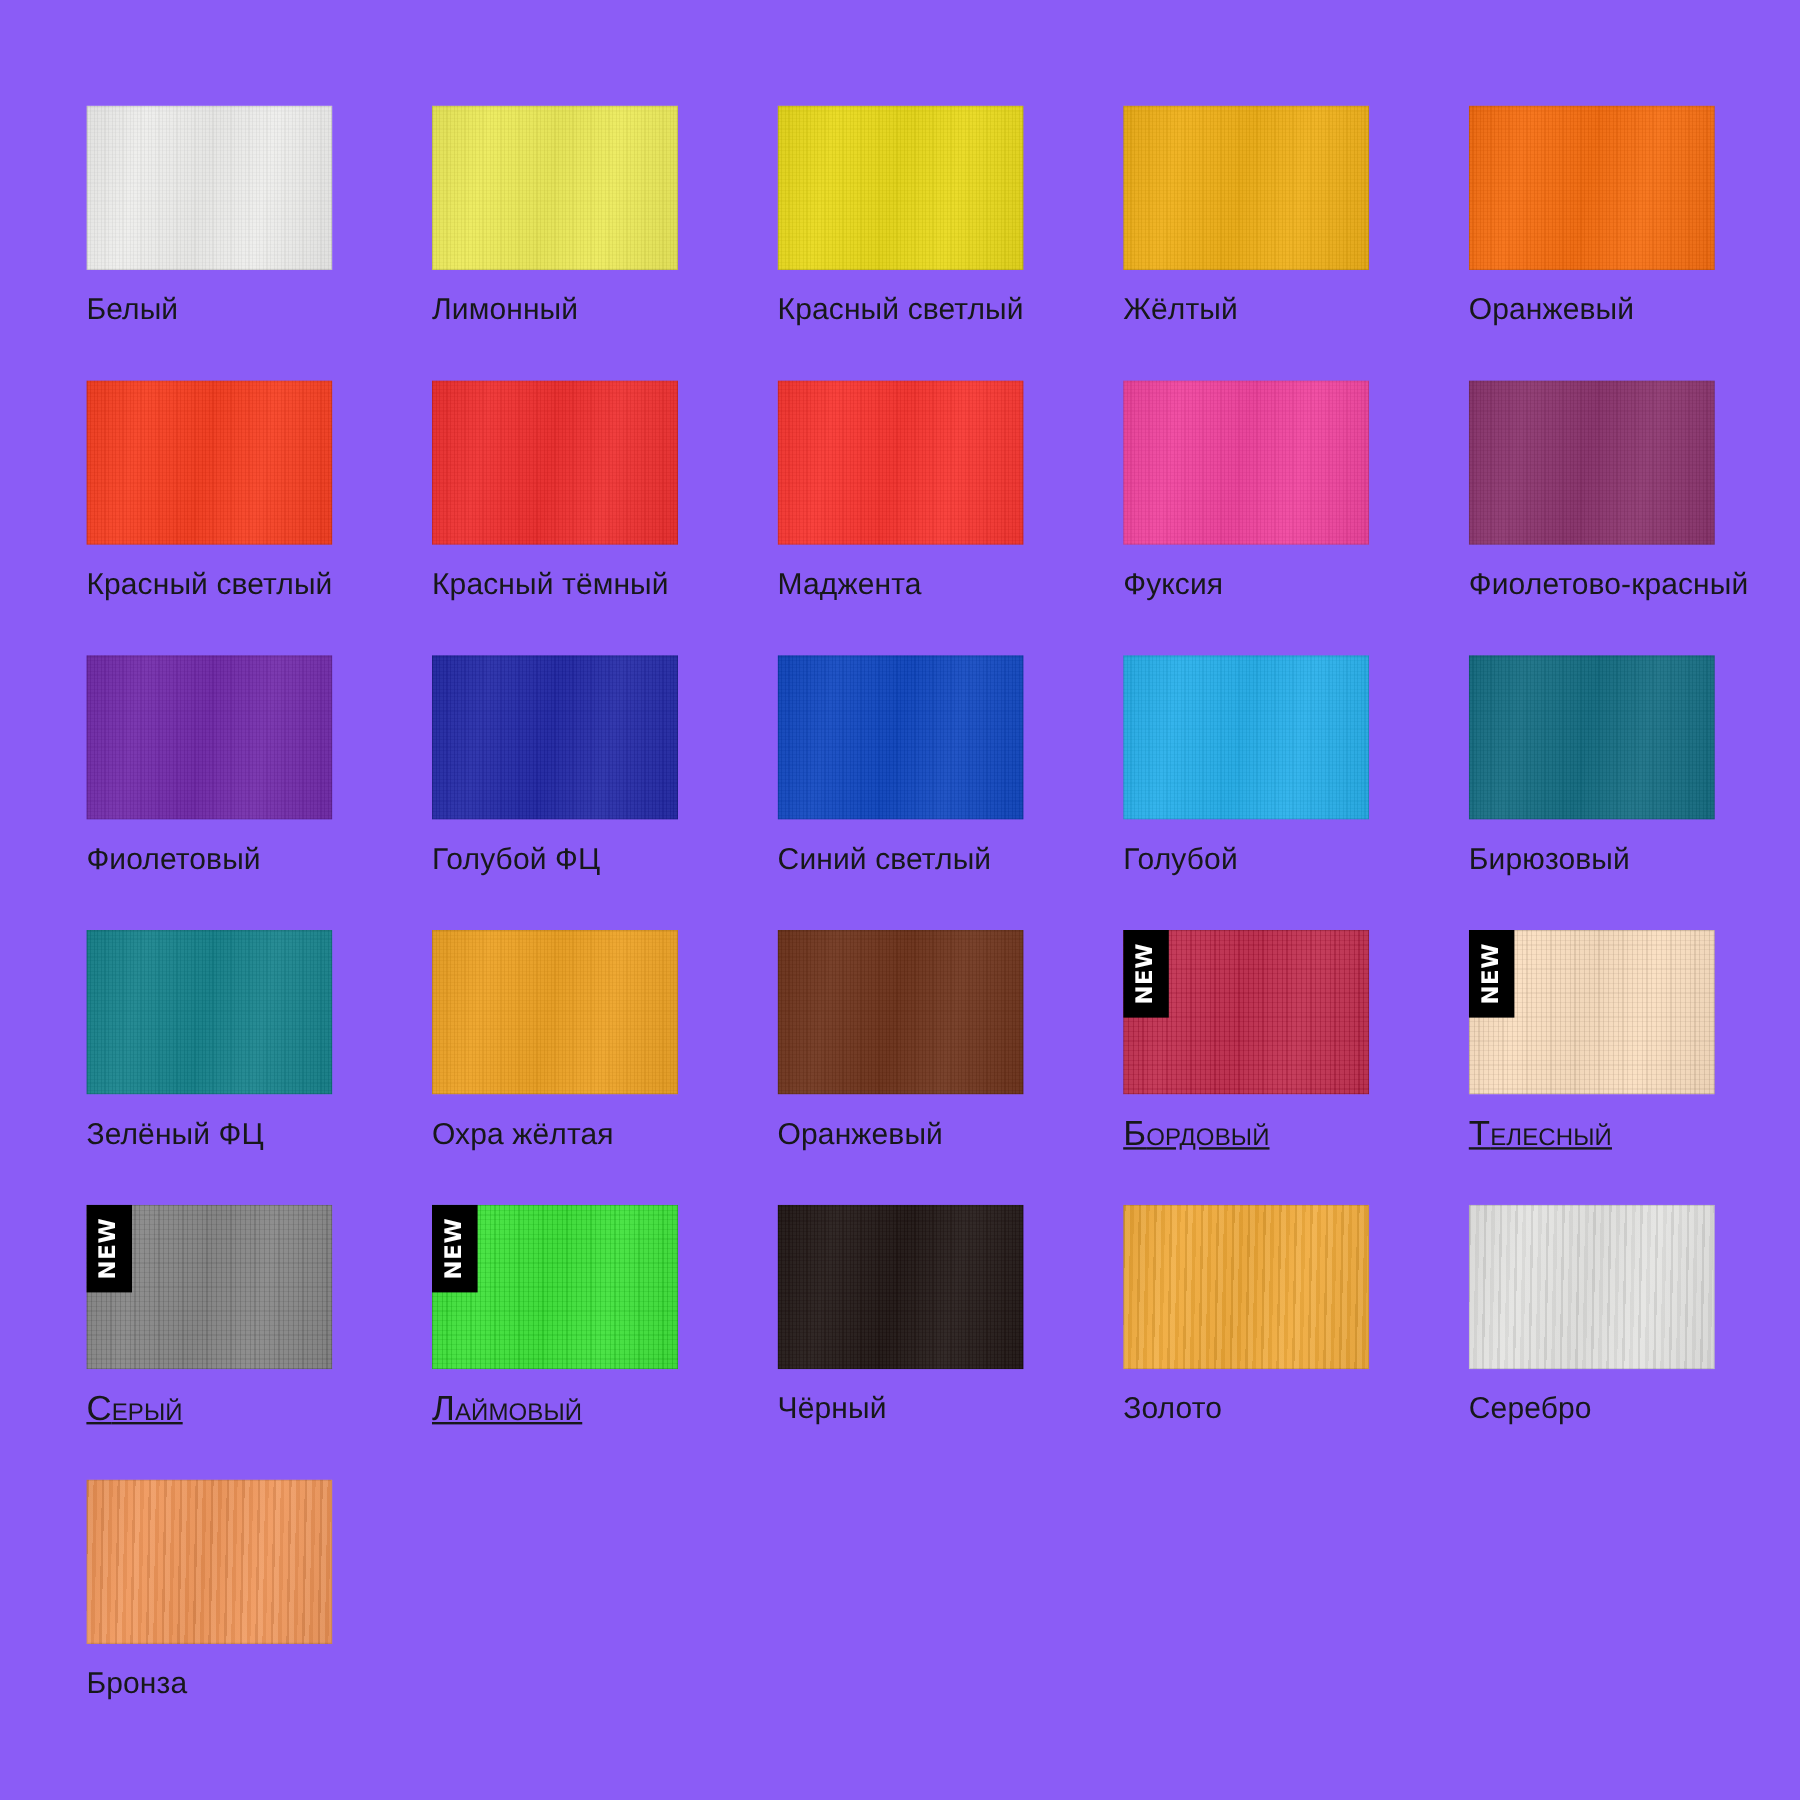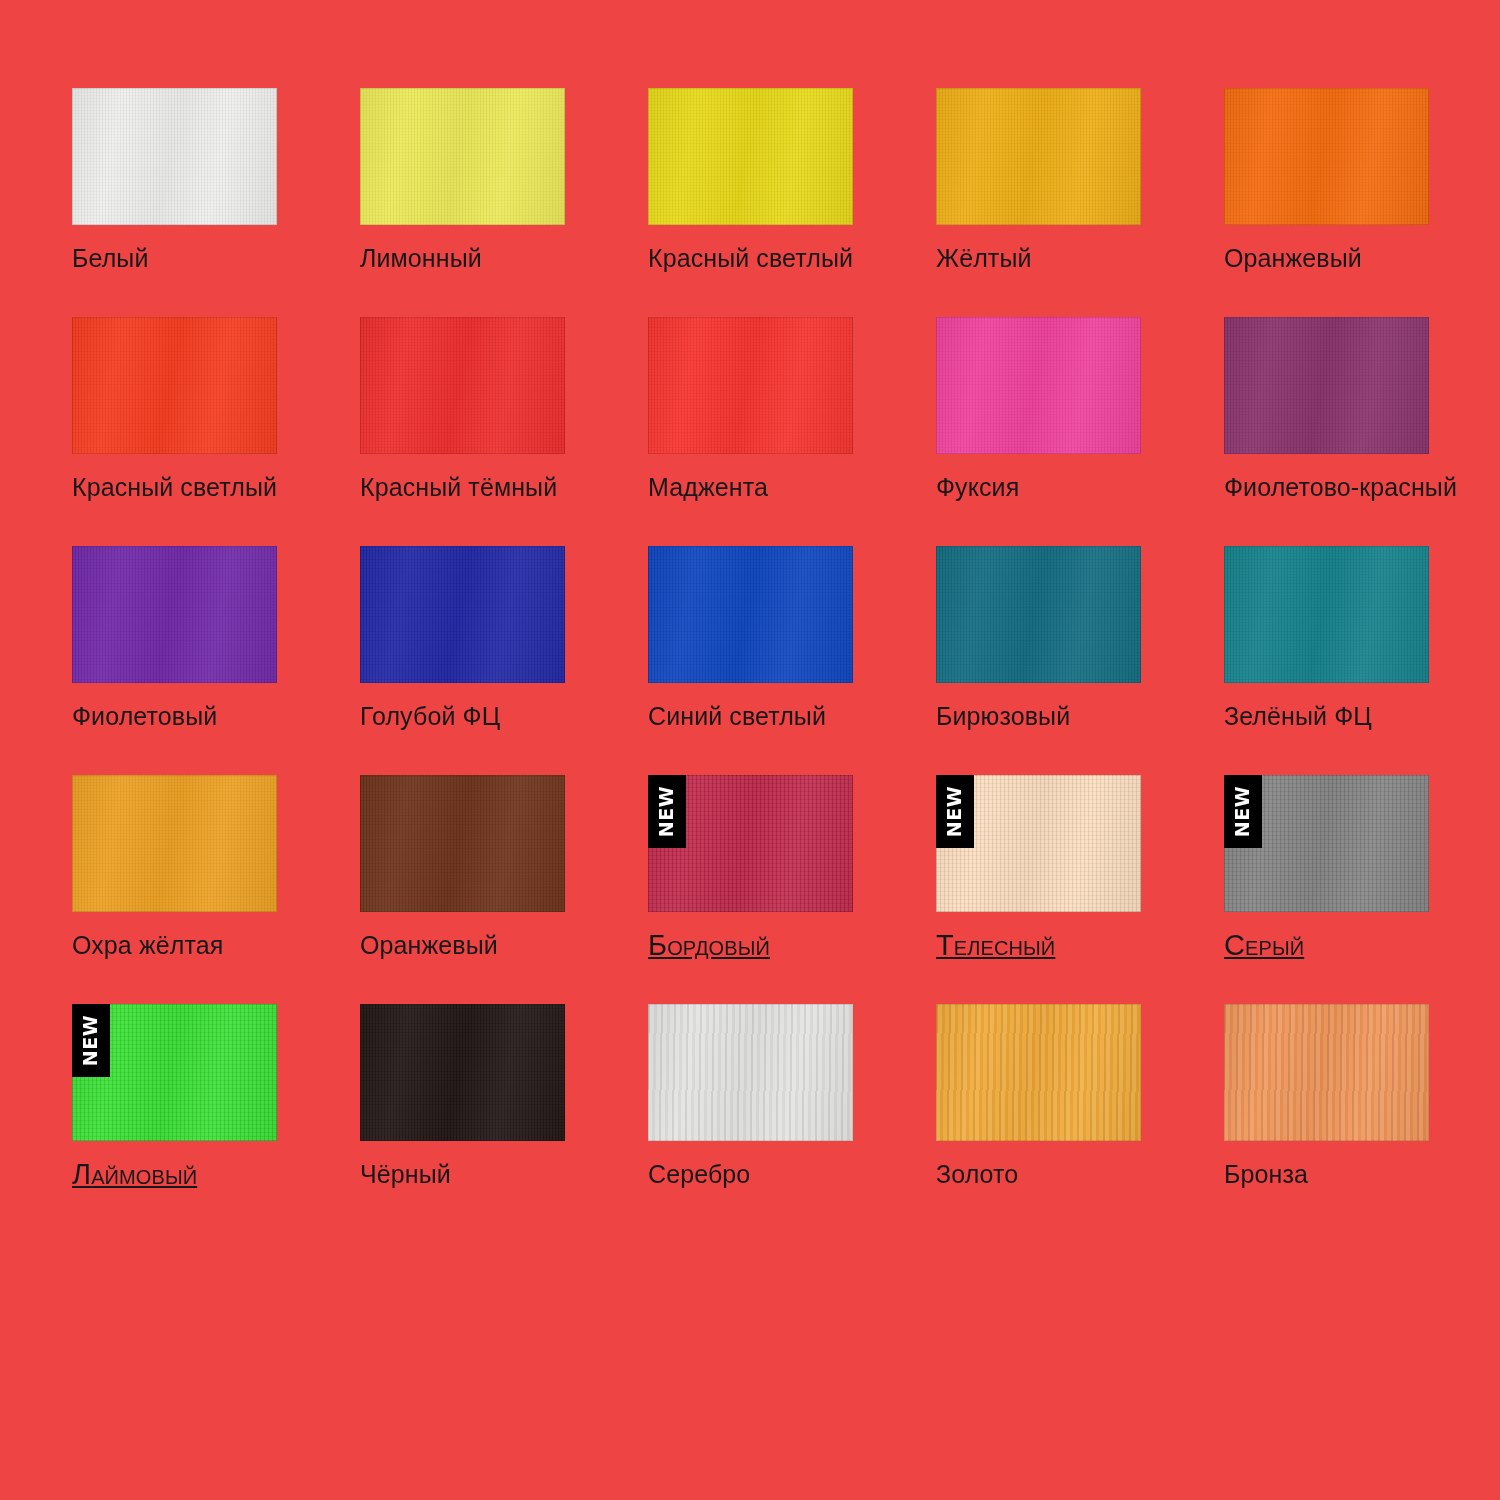--- a/index.html
+++ b/index.html
@@ -12,21 +12,21 @@
     height: 1500px;
     font-family: "Liberation Sans", "DejaVu Sans", sans-serif;
     -webkit-font-smoothing: antialiased;
     overflow: hidden;
   }
 
   #palette-sheet {
     position: relative;
     width: 1500px;
     height: 1500px;
-    background: #ef4444;
+    background: #8b5cf6;
     box-sizing: border-box;
   }
 
   #swatch-grid {
     position: absolute;
     left: 72px;
     top: 88px;
     width: 1364px;
     display: grid;
     grid-template-columns: repeat(5, 205px);
@@ -271,20 +271,29 @@
         <div class="swatch-chip">
           <div class="chip-fill" style="background: rgb(12, 68, 191);"></div>
           <div class="chip-texture"></div>
           <div class="chip-shade"></div>
           <div class="chip-edge"></div>
         </div>
         <div class="swatch-label">Синий светлый</div>
       </div>
       <div class="swatch-cell">
         <div class="swatch-chip">
+          <div class="chip-fill" style="background: rgb(34, 174, 234);"></div>
+          <div class="chip-texture"></div>
+          <div class="chip-shade"></div>
+          <div class="chip-edge"></div>
+        </div>
+        <div class="swatch-label">Голубой</div>
+      </div>
+      <div class="swatch-cell">
+        <div class="swatch-chip">
           <div class="chip-fill" style="background: rgb(16, 107, 128);"></div>
           <div class="chip-texture"></div>
           <div class="chip-shade"></div>
           <div class="chip-edge"></div>
         </div>
         <div class="swatch-label">Бирюзовый</div>
       </div>
       <div class="swatch-cell">
         <div class="swatch-chip">
           <div class="chip-fill" style="background: rgb(18, 128, 138);"></div>
@@ -364,35 +373,35 @@
         <div class="swatch-chip">
           <div class="chip-fill" style="background: rgb(30, 20, 18);"></div>
           <div class="chip-texture"></div>
           <div class="chip-shade"></div>
           <div class="chip-edge"></div>
         </div>
         <div class="swatch-label">Чёрный</div>
       </div>
       <div class="swatch-cell">
         <div class="swatch-chip metallic">
+          <div class="chip-fill" style="background: rgb(240, 168, 53);"></div>
+          <div class="chip-texture"></div>
+          <div class="chip-shade"></div>
+          <div class="chip-edge"></div>
+        </div>
+        <div class="swatch-label">Золото</div>
+      </div>
+      <div class="swatch-cell">
+        <div class="swatch-chip metallic">
           <div class="chip-fill" style="background: rgb(226, 226, 224);"></div>
           <div class="chip-texture"></div>
           <div class="chip-shade"></div>
           <div class="chip-edge"></div>
         </div>
         <div class="swatch-label">Серебро</div>
-      </div>
-      <div class="swatch-cell">
-        <div class="swatch-chip metallic">
-          <div class="chip-fill" style="background: rgb(240, 168, 53);"></div>
-          <div class="chip-texture"></div>
-          <div class="chip-shade"></div>
-          <div class="chip-edge"></div>
-        </div>
-        <div class="swatch-label">Золото</div>
       </div>
       <div class="swatch-cell">
         <div class="swatch-chip metallic">
           <div class="chip-fill" style="background: rgb(239, 147, 85);"></div>
           <div class="chip-texture"></div>
           <div class="chip-shade"></div>
           <div class="chip-edge"></div>
         </div>
         <div class="swatch-label">Бронза</div>
       </div>

